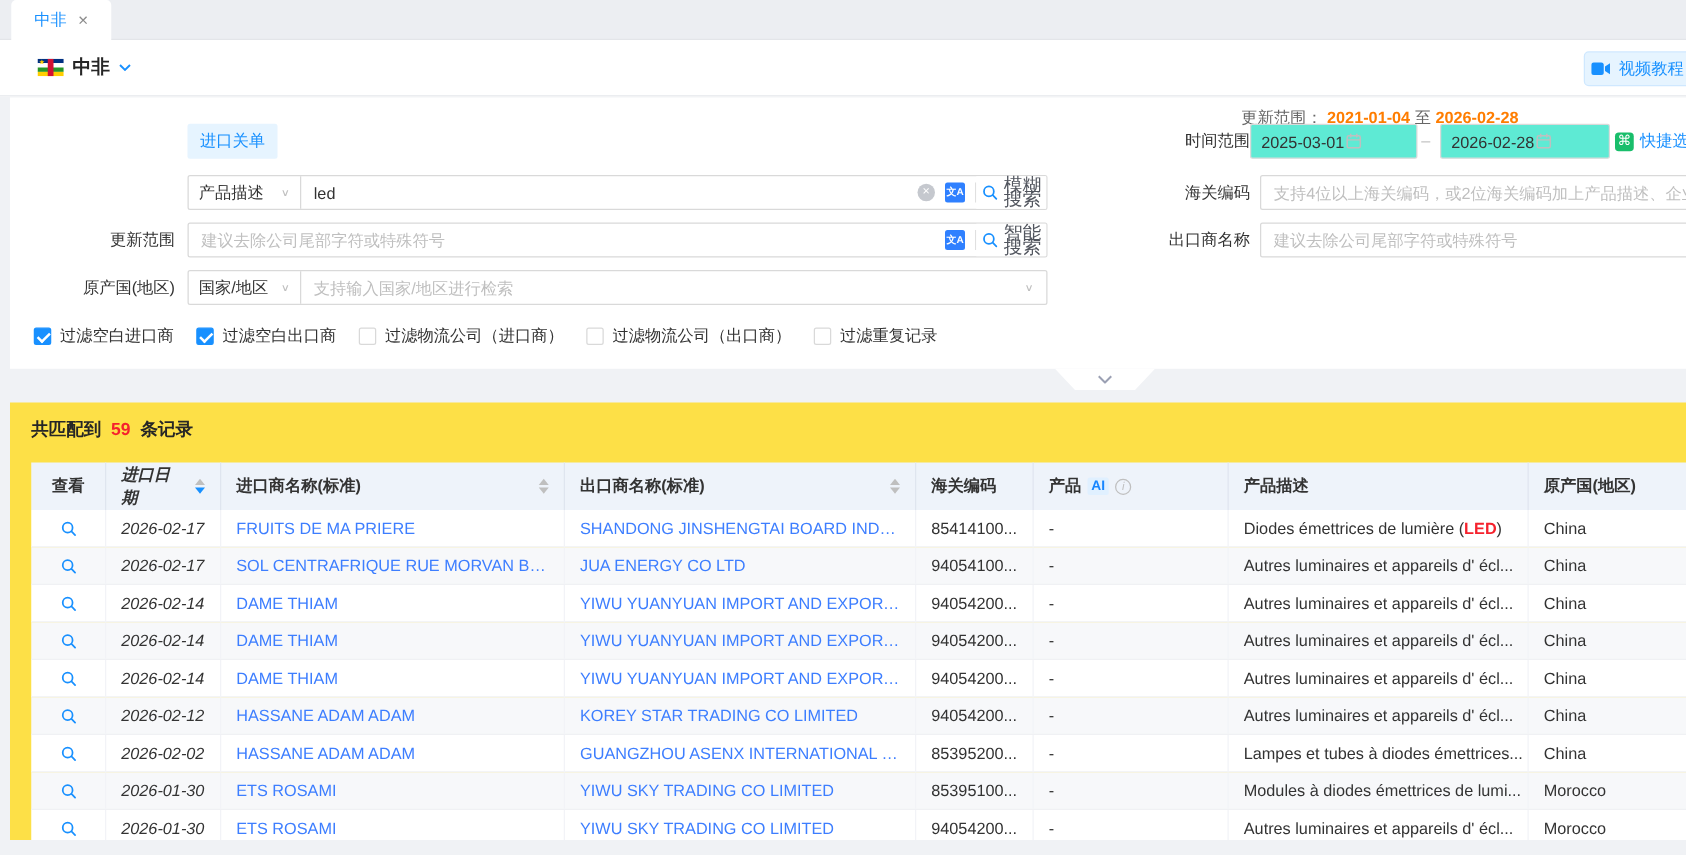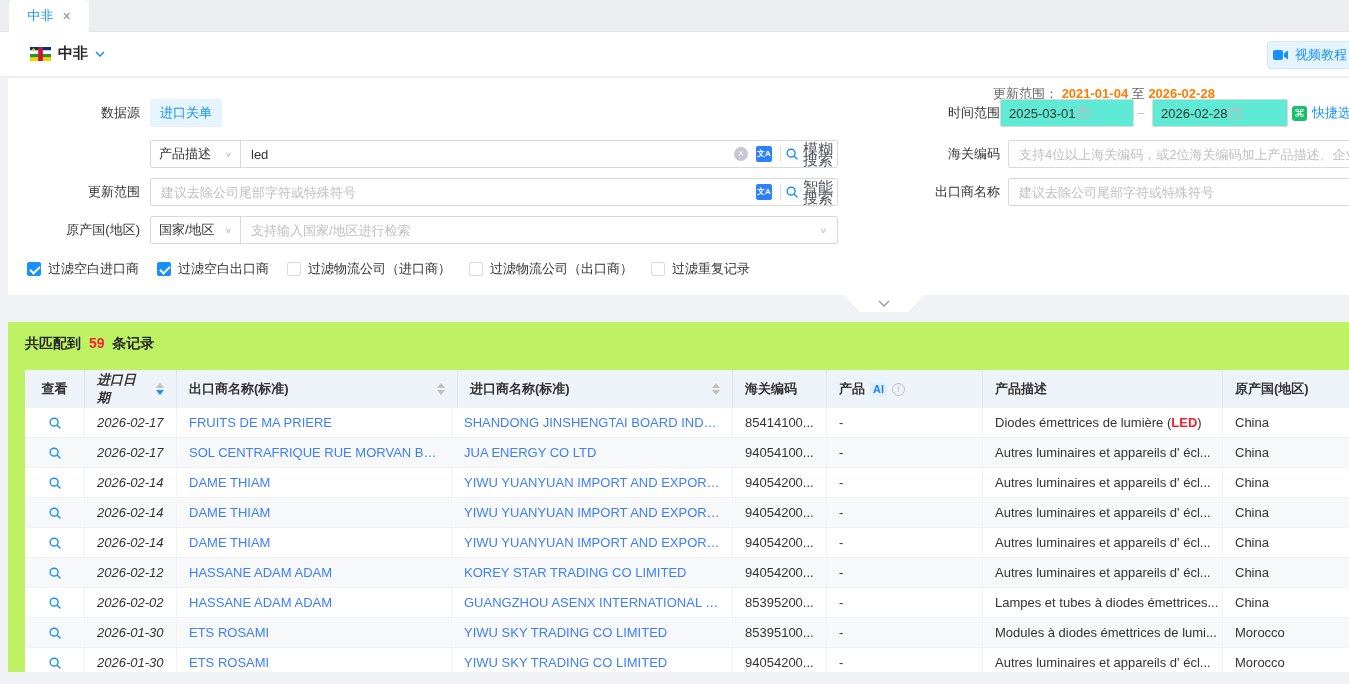--- a/index.html
+++ b/index.html
@@ -61,21 +61,21 @@
   .cb-row { position:absolute; left:19px; top:182px; display:flex; align-items:center; gap:18px; }
   .cb-item { display:flex; align-items:center; gap:7px; cursor:pointer; }
   .cb-box { width:14px; height:14px; border:1px solid #d9d9d9; border-radius:2px; background:#fff; position:relative; flex:none; }
   .cb-box.checked { background:#1890ff; border-color:#1890ff; }
   .cb-box.checked::after { content:""; position:absolute; left:4px; top:1px; width:4px; height:8px;
                            border:solid #fff; border-width:0 2px 2px 0; transform:rotate(45deg); }
   
   .collapse-handle { position:absolute; left:844px; top:295px; width:80px; height:17px; background:#fff;
                      clip-path:polygon(0 0,100% 0,80% 100%,20% 100%); display:flex; align-items:center; justify-content:center; cursor:pointer; }
   
-  .results-panel { position:absolute; left:8px; top:322px; width:1341px; height:350px; background:#bef264; overflow:hidden; }
+  .results-panel { position:absolute; left:8px; top:322px; width:1341px; height:350px; background:#fde047; overflow:hidden; }
   .summary { position:absolute; left:17px; top:13px; font-size:14px; font-weight:bold; color:#262626; }
   .summary .count { color:#f5222d; margin:0 4px; }
   .table { position:absolute; left:17px; top:48px; width:1368px; }
   .t-head { display:flex; height:38px; background:#eef3fa; font-weight:bold; color:#333; }
   .h-cell { display:flex; align-items:center; padding:0 12px; border-right:1px solid #dfe5ef; height:100%; }
   .t-row { display:flex; height:30px; border-bottom:1px solid #f0f1f4; background:#fff; align-items:center; }
   .t-row.stripe { background:#f7f8fa; }
   .t-cell { display:flex; align-items:center; padding:0 12px; border-right:1px solid #f2f3f7; height:100%;
             white-space:nowrap; overflow:hidden; }
   .w-view { width:60px; justify-content:center; padding:0; }
@@ -132,21 +132,20 @@
 
 <div class="filter-panel">
 
   <div class="update-range">
     <span class="ur-label">更新范围：</span>
     <span class="ur-date">2021-01-04</span>
     <span class="ur-label">至</span>
     <span class="ur-date">2026-02-28</span>
   </div>
 
-  <div class="flabel row-ds" style="top:21px">数据源</div>
   <button class="ds-btn">进口关单</button>
 
   <div class="flabel-r" style="top:21px">时间范围</div>
   <div class="date-input di-1">
     <span>2025-03-01</span>
     <svg width="14" height="14" viewBox="0 0 16 16">
       <rect x="2" y="3" width="12" height="11" rx="1.5" fill="none" stroke="#bfbfbf" stroke-width="1.4"></rect>
       <line x1="5.2" y1="1.2" x2="5.2" y2="4.5" stroke="#bfbfbf" stroke-width="1.4"></line>
       <line x1="10.8" y1="1.2" x2="10.8" y2="4.5" stroke="#bfbfbf" stroke-width="1.4"></line>
       <line x1="2" y1="6.8" x2="14" y2="6.8" stroke="#bfbfbf" stroke-width="1.2"></line>
@@ -269,29 +268,29 @@
       <div class="h-cell w-view">
           <span>查看</span>
         </div>
       <div class="h-cell w-date">
         <span>进口日期</span>
         <span class="sorter">
           <span class="caret-up"></span>
           <span class="caret-down active"></span>
         </span>
       </div>
-      <div class="h-cell w-exporter">
-        <span>出口商名称(标准)</span>
+      <div class="h-cell w-importer">
+        <span>进口商名称(标准)</span>
         <span class="sorter flex-end">
           <span class="caret-up"></span>
           <span class="caret-down"></span>
         </span>
       </div>
-      <div class="h-cell w-importer">
-        <span>进口商名称(标准)</span>
+      <div class="h-cell w-exporter">
+        <span>出口商名称(标准)</span>
         <span class="sorter flex-end">
           <span class="caret-up"></span>
           <span class="caret-down"></span>
         </span>
       </div>
       <div class="h-cell w-hs">
           <span>海关编码</span>
         </div>
       <div class="h-cell w-ai">
         <span>产品</span>

